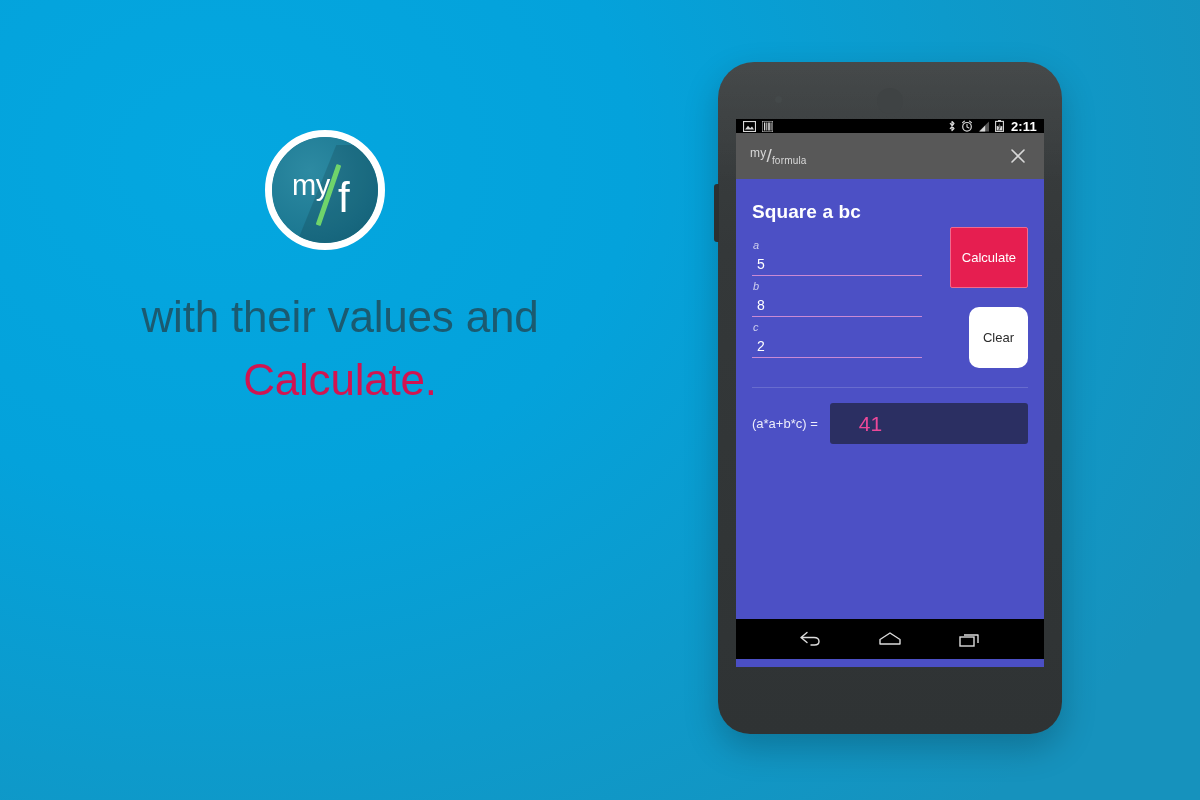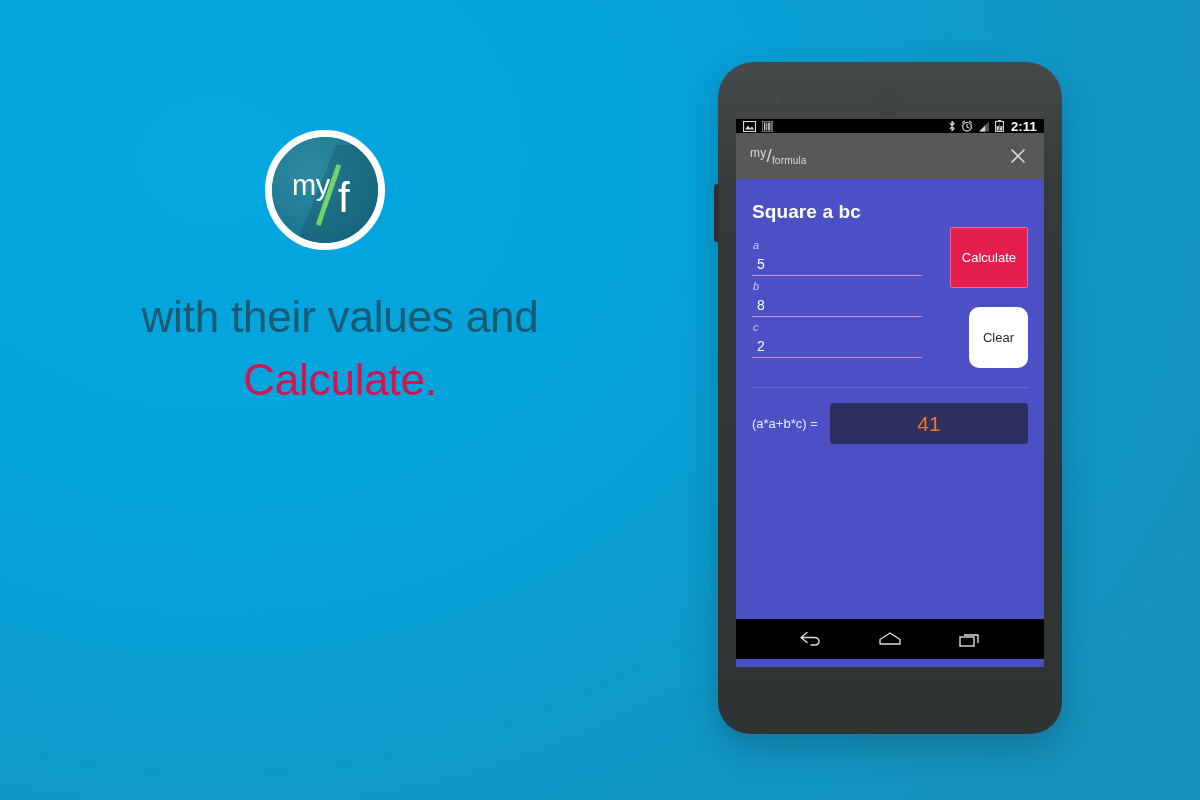--- a/index.html
+++ b/index.html
@@ -305,24 +305,24 @@
   #result-label {
     font-size: 13px;
     color: #ececfb;
     white-space: nowrap;
   }
   #result-box {
     margin-left: 12px;
     flex: 1;
     background: #2b2f62;
     border-radius: 3px;
-    padding: 9px 21px;
-    text-align: center;
+    padding: 9px 29px;
+    text-align: left;
     font-size: 21px;
-    color: #f97316;
+    color: #ec4899;
     line-height: 1.1;
   }
 
   
   #navbar {
     height: 40px;
     background: #000000;
     display: flex;
     align-items: center;
     justify-content: space-around;

